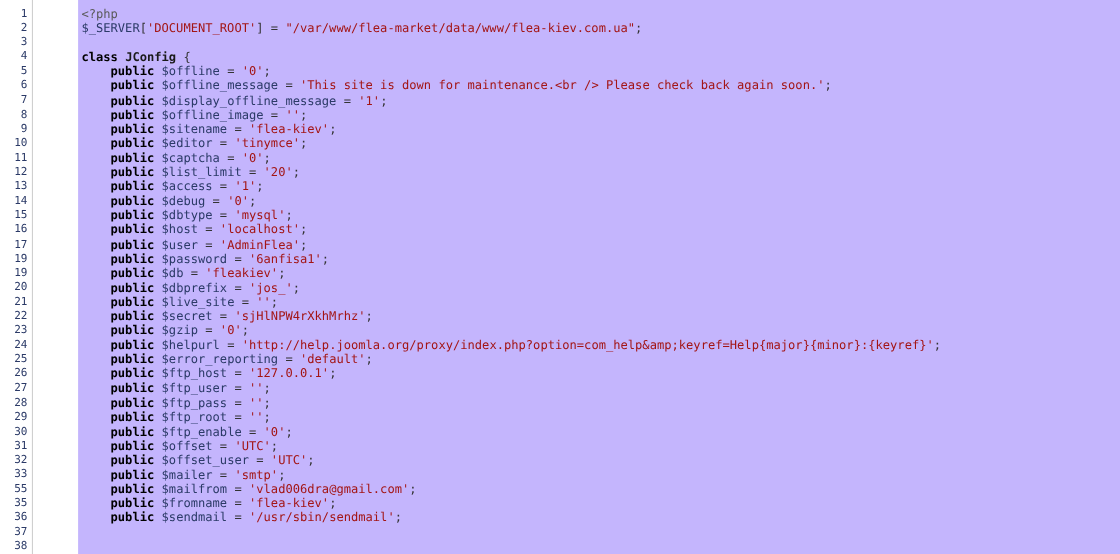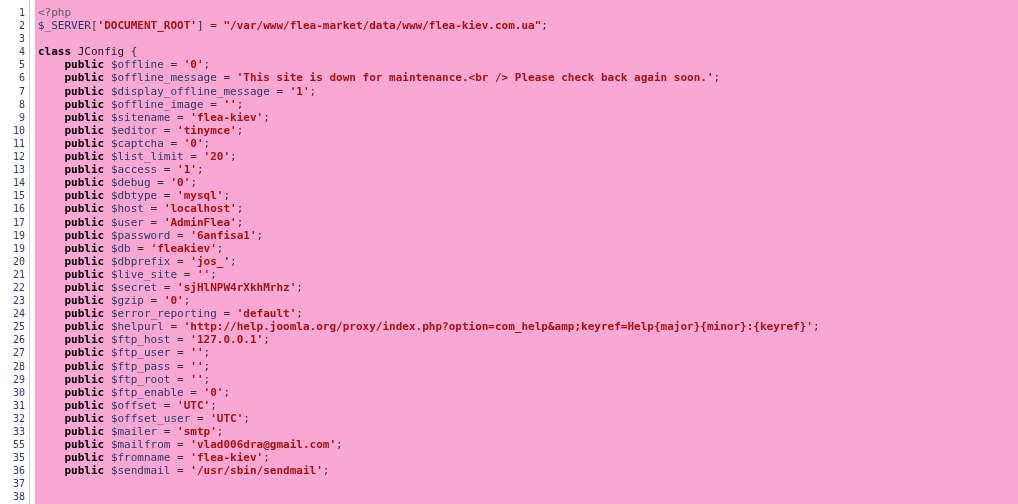--- a/index.html
+++ b/index.html
@@ -51,41 +51,42 @@
     width: 5px;
     min-width: 5px;
     height: 504px;
     background: #ffffff;
   }
 
   
   .code-surface {
     flex: 1 1 auto;
     height: 504px;
-    background: #f9a8d4;
+    background: #c4b5fd;
     padding-top: 6px;
     box-sizing: border-box;
     overflow: hidden;
+    margin-left: 36px;
   }
   .code-line {
     height: 13.1px;
     line-height: 13.1px;
     font-family: "DejaVu Sans Mono", monospace;
     font-size: 11px;
     white-space: pre;
     color: #1a1a1a;
     padding-left: 3px;
   }
 
   
   .tok-tag      { color: #5a5a5a; }
   .tok-kw       { color: #000000; font-weight: bold; text-align: center; }
-  .tok-cls      { color: #1a1a1a; font-weight: normal; }
+  .tok-cls      { color: #1a1a1a; font-weight: bold; }
   .tok-var      { color: #2b3a67; }
-  .tok-str      { color: #a31515; font-weight: bold; }
+  .tok-str      { color: #a31515; }
   .tok-op       { color: #333333; }
   .tok-punct    { color: #333333; }
   .tok-plain    { color: #1a1a1a; }
 </style>
 </head>
 <body>
 
 <div class="code-viewer">
 
   <div class="gutter" id="gutter">
@@ -146,22 +147,22 @@
       <div class="code-line"><span class="tok-plain">    </span><span class="tok-kw">public</span><span class="tok-plain"> </span><span class="tok-var">$debug</span><span class="tok-op"> = </span><span class="tok-str">'0'</span><span class="tok-punct">;</span></div>
       <div class="code-line"><span class="tok-plain">    </span><span class="tok-kw">public</span><span class="tok-plain"> </span><span class="tok-var">$dbtype</span><span class="tok-op"> = </span><span class="tok-str">'mysql'</span><span class="tok-punct">;</span></div>
       <div class="code-line"><span class="tok-plain">    </span><span class="tok-kw">public</span><span class="tok-plain"> </span><span class="tok-var">$host</span><span class="tok-op"> = </span><span class="tok-str">'localhost'</span><span class="tok-punct">;</span></div>
       <div class="code-line"><span class="tok-plain">    </span><span class="tok-kw">public</span><span class="tok-plain"> </span><span class="tok-var">$user</span><span class="tok-op"> = </span><span class="tok-str">'AdminFlea'</span><span class="tok-punct">;</span></div>
       <div class="code-line"><span class="tok-plain">    </span><span class="tok-kw">public</span><span class="tok-plain"> </span><span class="tok-var">$password</span><span class="tok-op"> = </span><span class="tok-str">'6anfisa1'</span><span class="tok-punct">;</span></div>
       <div class="code-line"><span class="tok-plain">    </span><span class="tok-kw">public</span><span class="tok-plain"> </span><span class="tok-var">$db</span><span class="tok-op"> = </span><span class="tok-str">'fleakiev'</span><span class="tok-punct">;</span></div>
       <div class="code-line"><span class="tok-plain">    </span><span class="tok-kw">public</span><span class="tok-plain"> </span><span class="tok-var">$dbprefix</span><span class="tok-op"> = </span><span class="tok-str">'jos_'</span><span class="tok-punct">;</span></div>
       <div class="code-line"><span class="tok-plain">    </span><span class="tok-kw">public</span><span class="tok-plain"> </span><span class="tok-var">$live_site</span><span class="tok-op"> = </span><span class="tok-str">''</span><span class="tok-punct">;</span></div>
       <div class="code-line"><span class="tok-plain">    </span><span class="tok-kw">public</span><span class="tok-plain"> </span><span class="tok-var">$secret</span><span class="tok-op"> = </span><span class="tok-str">'sjHlNPW4rXkhMrhz'</span><span class="tok-punct">;</span></div>
       <div class="code-line"><span class="tok-plain">    </span><span class="tok-kw">public</span><span class="tok-plain"> </span><span class="tok-var">$gzip</span><span class="tok-op"> = </span><span class="tok-str">'0'</span><span class="tok-punct">;</span></div>
+      <div class="code-line"><span class="tok-plain">    </span><span class="tok-kw">public</span><span class="tok-plain"> </span><span class="tok-var">$helpurl</span><span class="tok-op"> = </span><span class="tok-str">'http://help.joomla.org/proxy/index.php?option=com_help&amp;amp;keyref=Help{major}{minor}:{keyref}'</span><span class="tok-punct">;</span></div>
       <div class="code-line"><span class="tok-plain">    </span><span class="tok-kw">public</span><span class="tok-plain"> </span><span class="tok-var">$error_reporting</span><span class="tok-op"> = </span><span class="tok-str">'default'</span><span class="tok-punct">;</span></div>
-      <div class="code-line"><span class="tok-plain">    </span><span class="tok-kw">public</span><span class="tok-plain"> </span><span class="tok-var">$helpurl</span><span class="tok-op"> = </span><span class="tok-str">'http://help.joomla.org/proxy/index.php?option=com_help&amp;amp;keyref=Help{major}{minor}:{keyref}'</span><span class="tok-punct">;</span></div>
       <div class="code-line"><span class="tok-plain">    </span><span class="tok-kw">public</span><span class="tok-plain"> </span><span class="tok-var">$ftp_host</span><span class="tok-op"> = </span><span class="tok-str">'127.0.0.1'</span><span class="tok-punct">;</span></div>
       <div class="code-line"><span class="tok-plain">    </span><span class="tok-kw">public</span><span class="tok-plain"> </span><span class="tok-var">$ftp_user</span><span class="tok-op"> = </span><span class="tok-str">''</span><span class="tok-punct">;</span></div>
       <div class="code-line"><span class="tok-plain">    </span><span class="tok-kw">public</span><span class="tok-plain"> </span><span class="tok-var">$ftp_pass</span><span class="tok-op"> = </span><span class="tok-str">''</span><span class="tok-punct">;</span></div>
       <div class="code-line"><span class="tok-plain">    </span><span class="tok-kw">public</span><span class="tok-plain"> </span><span class="tok-var">$ftp_root</span><span class="tok-op"> = </span><span class="tok-str">''</span><span class="tok-punct">;</span></div>
       <div class="code-line"><span class="tok-plain">    </span><span class="tok-kw">public</span><span class="tok-plain"> </span><span class="tok-var">$ftp_enable</span><span class="tok-op"> = </span><span class="tok-str">'0'</span><span class="tok-punct">;</span></div>
       <div class="code-line"><span class="tok-plain">    </span><span class="tok-kw">public</span><span class="tok-plain"> </span><span class="tok-var">$offset</span><span class="tok-op"> = </span><span class="tok-str">'UTC'</span><span class="tok-punct">;</span></div>
       <div class="code-line"><span class="tok-plain">    </span><span class="tok-kw">public</span><span class="tok-plain"> </span><span class="tok-var">$offset_user</span><span class="tok-op"> = </span><span class="tok-str">'UTC'</span><span class="tok-punct">;</span></div>
       <div class="code-line"><span class="tok-plain">    </span><span class="tok-kw">public</span><span class="tok-plain"> </span><span class="tok-var">$mailer</span><span class="tok-op"> = </span><span class="tok-str">'smtp'</span><span class="tok-punct">;</span></div>
       <div class="code-line"><span class="tok-plain">    </span><span class="tok-kw">public</span><span class="tok-plain"> </span><span class="tok-var">$mailfrom</span><span class="tok-op"> = </span><span class="tok-str">'vlad006dra@gmail.com'</span><span class="tok-punct">;</span></div>
       <div class="code-line"><span class="tok-plain">    </span><span class="tok-kw">public</span><span class="tok-plain"> </span><span class="tok-var">$fromname</span><span class="tok-op"> = </span><span class="tok-str">'flea-kiev'</span><span class="tok-punct">;</span></div>

